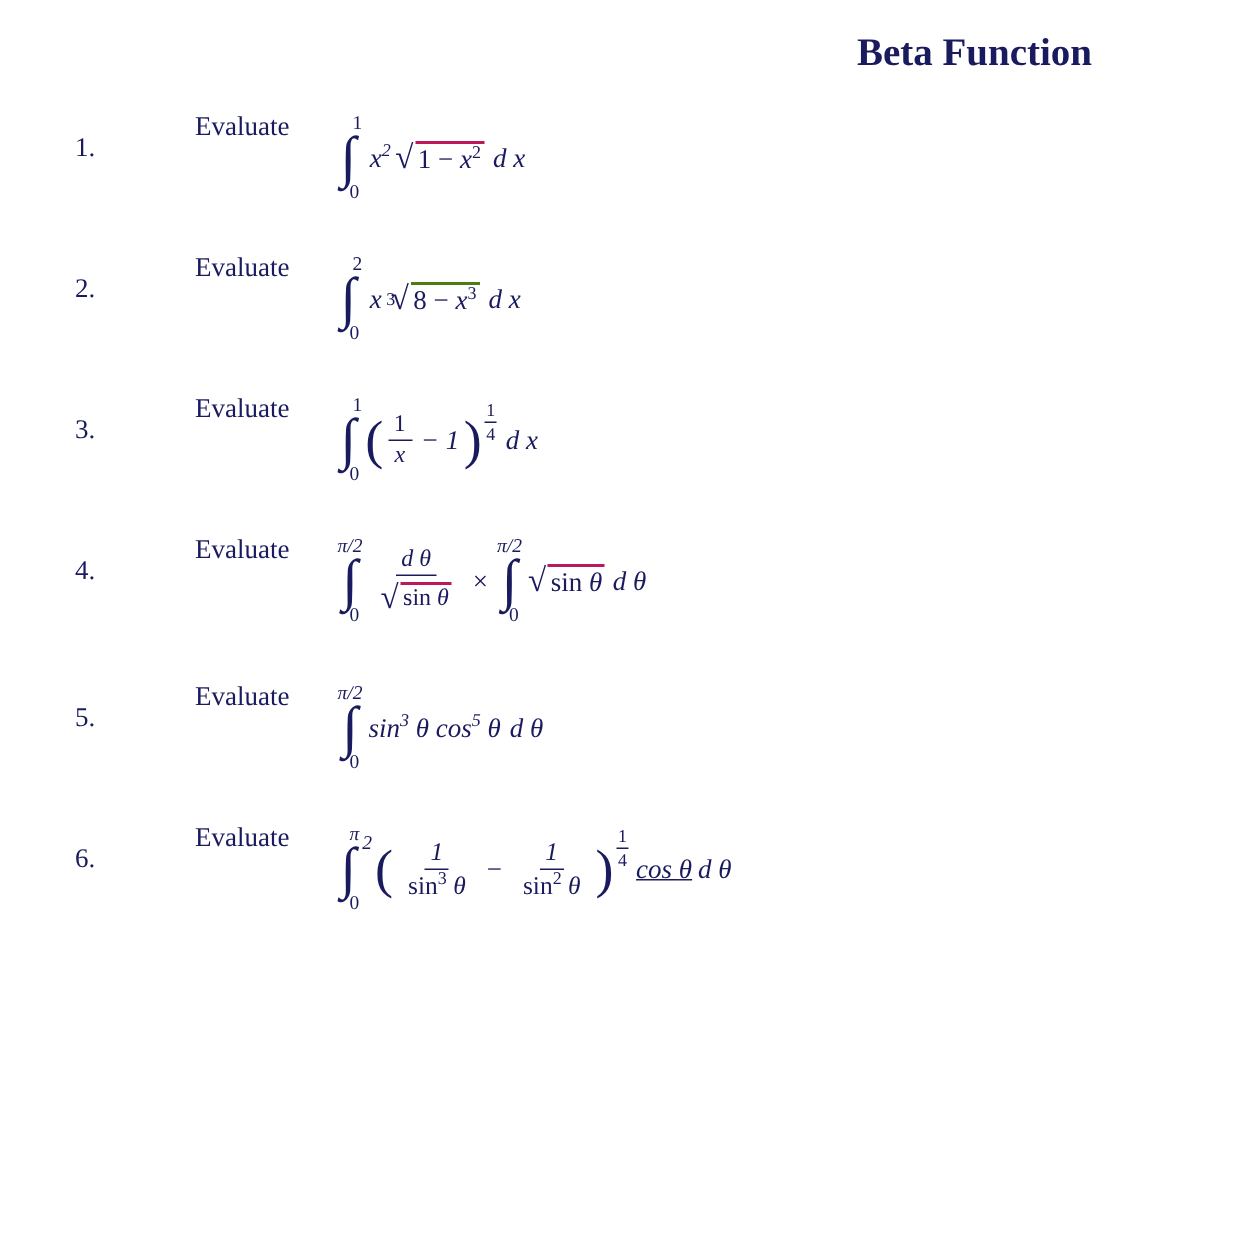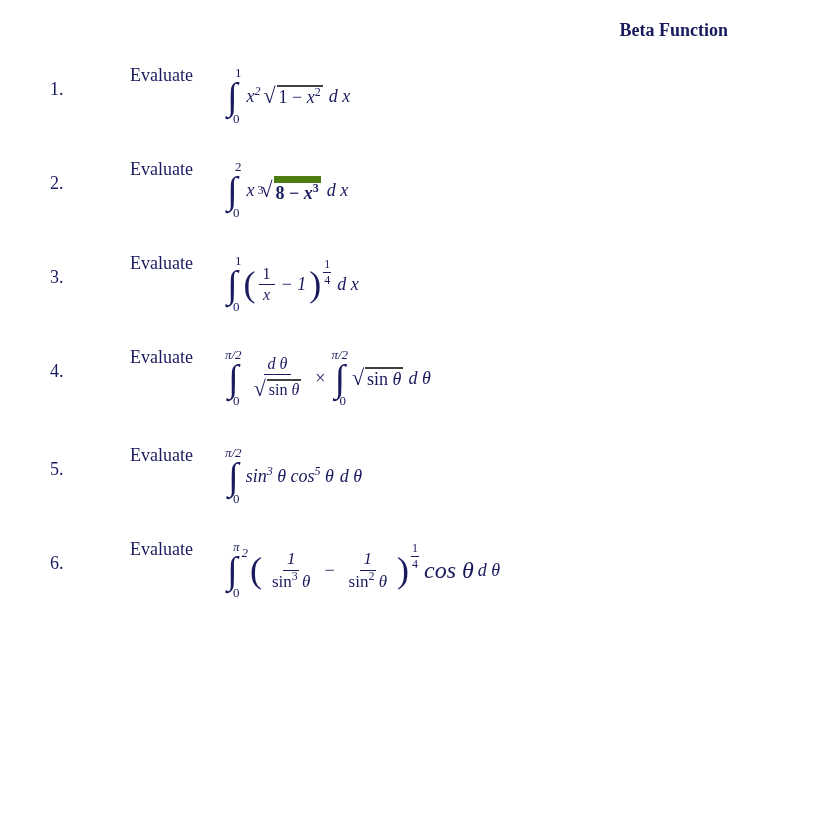--- a/index.html
+++ b/index.html
@@ -9,21 +9,21 @@
       font-size: 18px;
       color: #1a1a5e;
       width: 838px;
       min-height: 822px;
       padding: 20px 30px;
     }
 
     .page-title {
       text-align: right;
       font-weight: bold;
-      font-size: 18px;
+      font-size: 26px;
       margin-bottom: 24px;
       padding-right: 80px;
       color: #1a1a5e;
     }
 
     .problem-list {
       list-style: none;
       padding: 0;
     }
 
@@ -90,21 +90,21 @@
       align-items: center;
       position: relative;
     }
 
     .sqrt-symbol {
       font-size: 22px;
       margin-right: 1px;
     }
 
     .sqrt-content {
-      border-top: 2px solid #404040;
+      border-top: 2px solid #be185d;
       padding: 0 2px;
       display: inline-block;
       text-align: center;
     }
 
     
     .cbrt-container {
       display: inline-flex;
       align-items: center;
       position: relative;
@@ -117,24 +117,23 @@
       position: relative;
       top: 0px;
     }
 
     .cbrt-symbol {
       font-size: 22px;
       margin-right: 1px;
     }
 
     .cbrt-content {
-      border-top: 7px solid #4d7c0f;
+      border-top: 2px solid #4d7c0f;
       padding: 0 2px;
       display: inline-block;
-      font-weight: bold;
     }
 
     
     sup {
       font-size: 12px;
       vertical-align: super;
       line-height: 0;
     }
 
     
@@ -387,18 +386,18 @@
         <span class="frac-den">sin<sup>2</sup> <i>θ</i></span>
       </span>
 
       <span class="large-paren">)</span>
 
       <span style="display:inline-flex; flex-direction:column; align-items:center; vertical-align:super; font-size:12px; margin-left:2px; margin-top:-28px;">
         <span style="border-bottom:1px solid #1a1a5e; padding:0 1px; text-align:center;">1</span>
         <span style="padding:0 1px; text-align:center;">4</span>
       </span>
 
-      <span style="font-style:italic; font-size:24px; margin-left:5px;">cos <i>θ</i></span>
+      <span style="font-style:italic; font-size:18px; margin-left:5px;text-decoration:underline;">cos <i>θ</i></span>
       <span class="math-text" style="margin-left:4px;"><i>d</i> <i>θ</i></span>
     </span>
   </li>
 
 </ul>
 
 </body></html>

